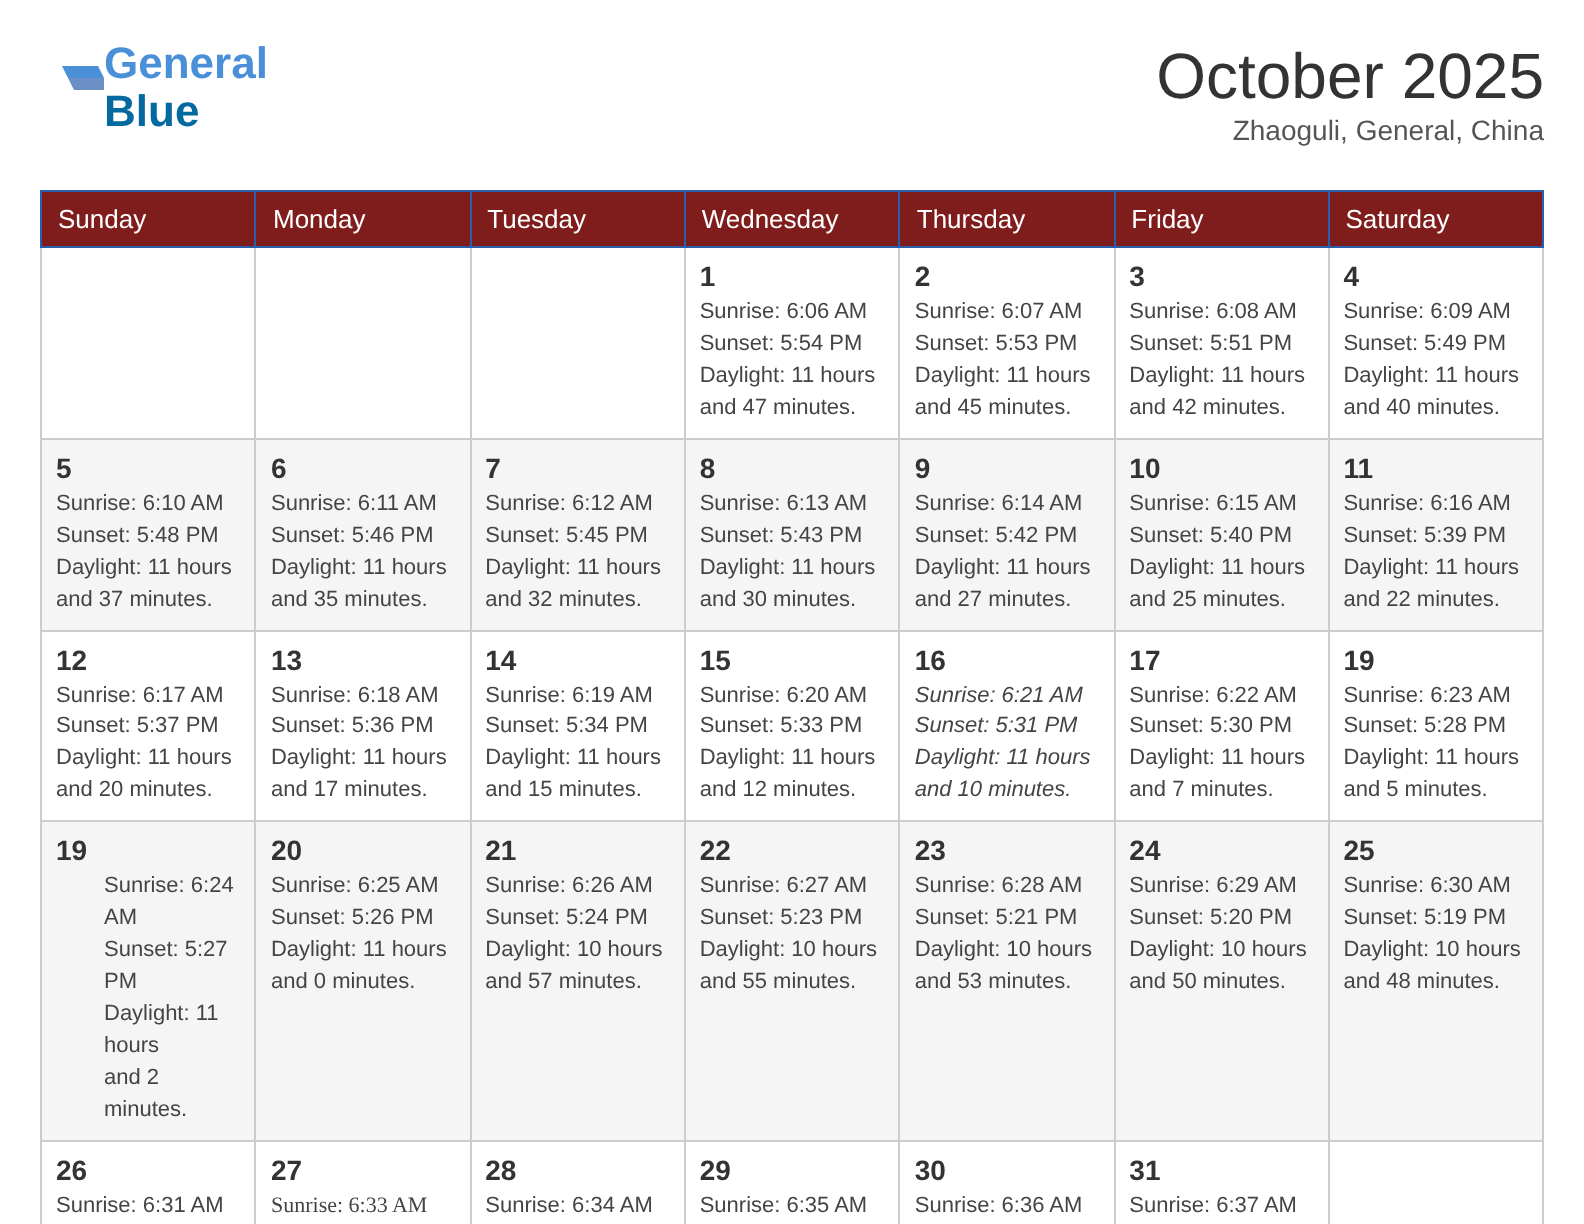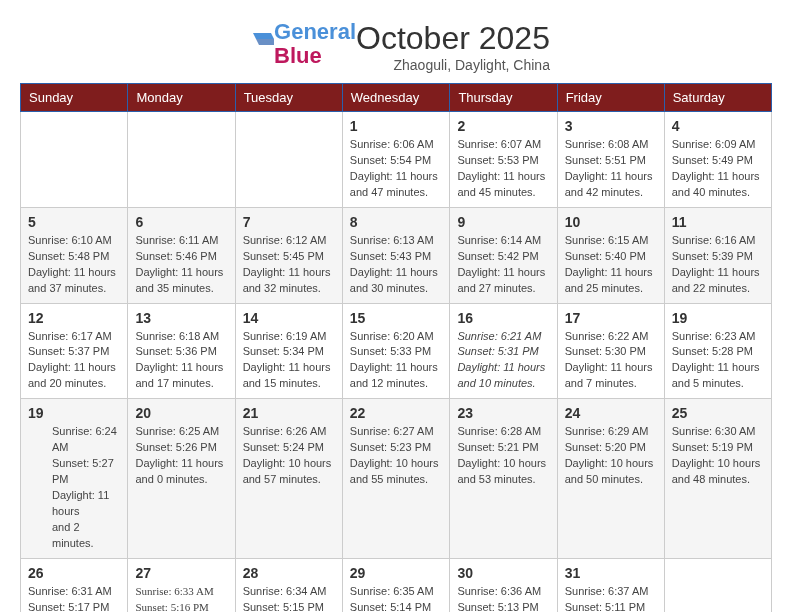--- a/index.html
+++ b/index.html
@@ -5,23 +5,23 @@
     * { box-sizing: border-box; margin: 0; padding: 0; }
     body {
       font-family: Arial, sans-serif;
       background: #fff;
       width: 792px;
       min-height: 612px;
       padding: 20px;
     }
     .header {
       display: flex;
-      justify-content: center;
+      justify-content: space-between;
       align-items: flex-start;
-      margin-bottom: 10px;
+      margin-bottom: 22px;
     }
     .logo {
       display: flex;
       align-items: center;
     }
     .logo-text {
       font-size: 22px;
       font-weight: bold;
       color: #1a3a6b;
       line-height: 1.1;
@@ -94,27 +94,27 @@
 <div class="header">
   <div class="logo">
     <div>
       <svg class="logo-icon" viewBox="0 0 50 40" xmlns="http://www.w3.org/2000/svg">
         <polygon points="15,5 45,5 50,15 20,15" fill="#4a90d9"></polygon>
         <polygon points="20,15 50,15 55,25 25,25" fill="#2a5fac" opacity="0.7"></polygon>
       </svg>
     </div>
     <div>
       <div class="logo-text">
-        <span>General</span><br><span style="color:#be185d">Blue</span>
+        <span>General</span><br><span style="color:#0369a1">Blue</span>
       </div>
     </div>
   </div>
   <div class="title-area">
     <div class="calendar-title">October 2025</div>
-    <div class="calendar-subtitle">Zhaoguli, Daylight, China</div>
+    <div class="calendar-subtitle">Zhaoguli, General, China</div>
   </div>
 </div>
 
 <table class="calendar">
   <thead>
     <tr>
     <th>Sunday</th>
         <th>Monday</th>
         <th>Tuesday</th>
         <th>Wednesday</th>

